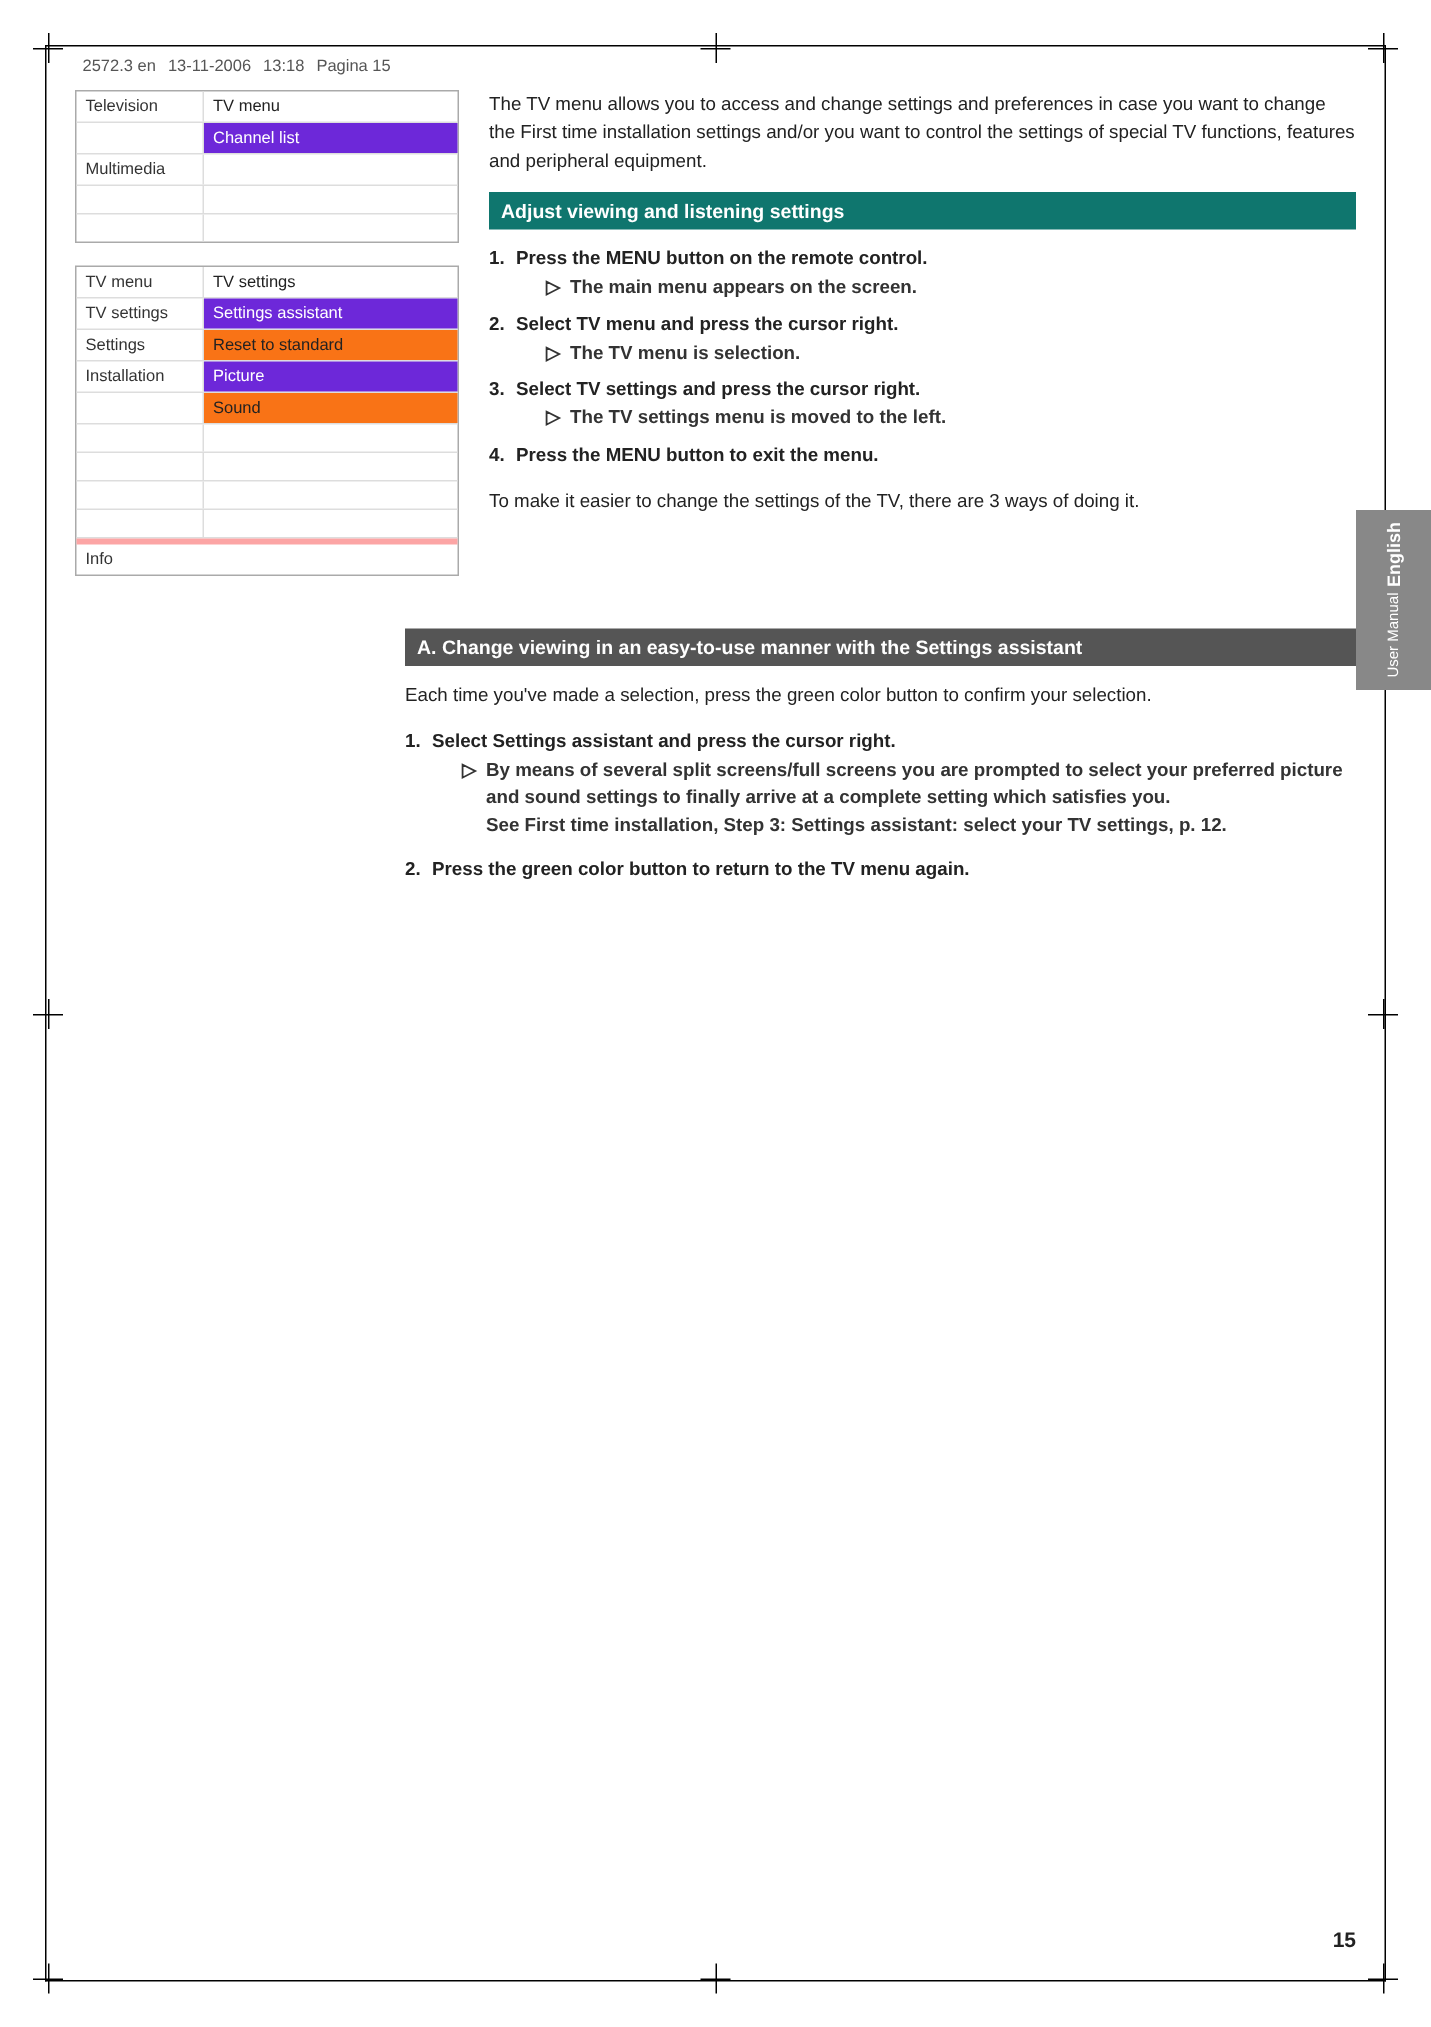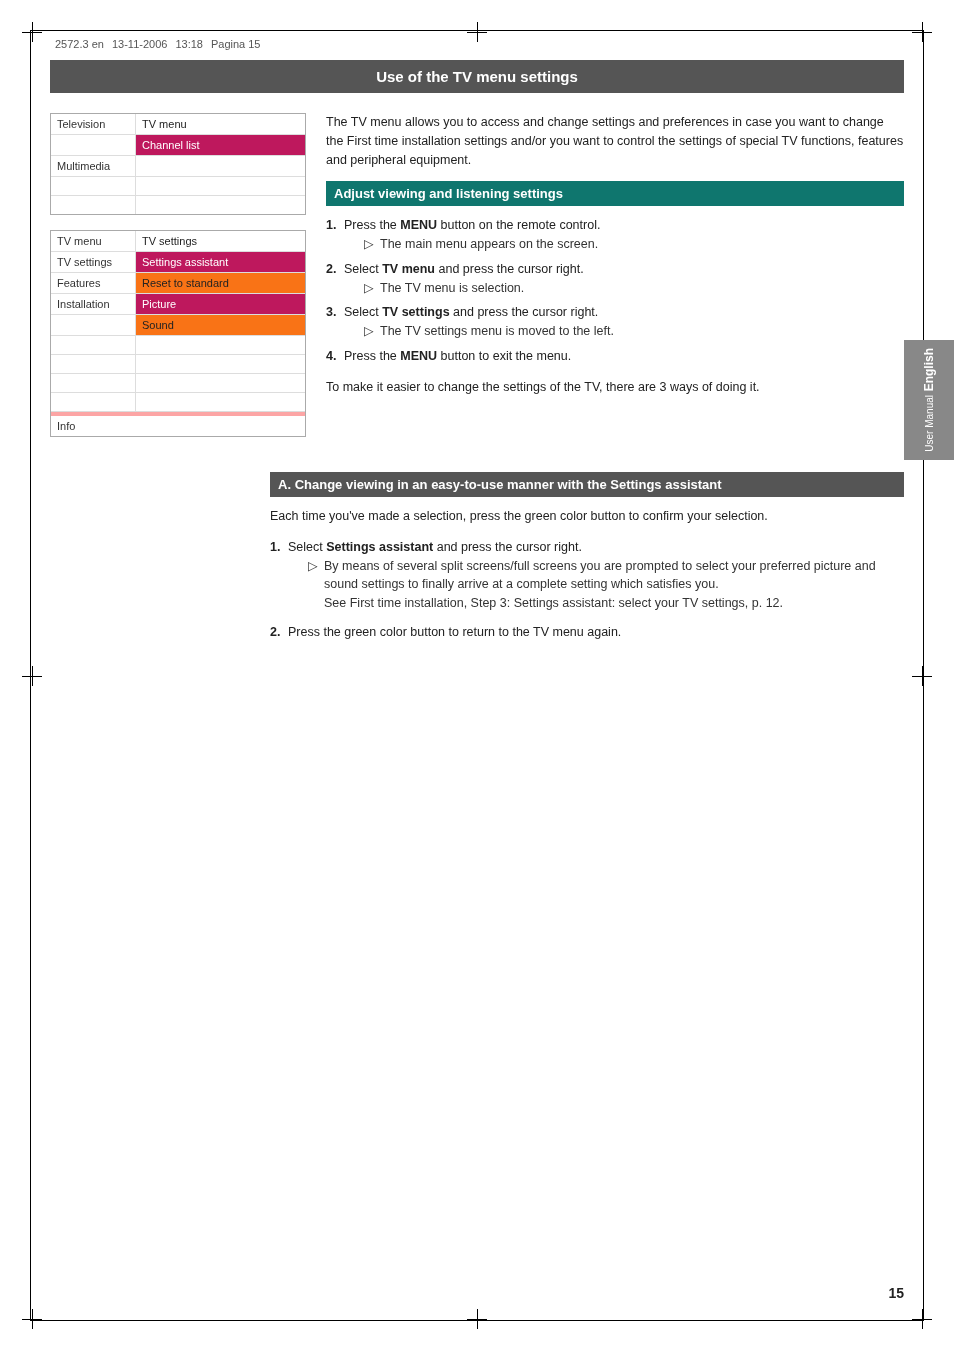--- a/index.html
+++ b/index.html
@@ -140,21 +140,21 @@
       border-right: 1px solid #ddd;
     }
 
     .menu-col-right {
       flex: 1;
       padding: 4px 6px;
       font-size: 11px;
     }
 
     .menu-row-highlighted {
-      background: #be185d;
+      background: #6d28d9;
       color: #fff;
     }
     .menu-row-selected {
       background: #f97316;
     }
     .menu-row-empty {
       height: 18px;
     }
 
     .menu-info-row {
@@ -205,20 +205,21 @@
       align-items: flex-start;
     }
 
     .list-num {
       min-width: 18px;
       font-weight: bold;
     }
 
     .list-content {
       flex: 1;
+      font-weight: bold;
     }
 
     .arrow-item {
       display: flex;
       margin-left: 20px;
       margin-bottom: 2px;
       font-size: 12.5px;
       line-height: 1.5;
       color: #333;
     }
@@ -287,21 +288,20 @@
 
 <div class="header-meta">
   <span>2572.3 en</span>
   <span>13-11-2006</span>
   <span>13:18</span>
   <span>Pagina 15</span>
 </div>
 
 <div class="content-area">
 
-  <div class="title-bar">Use of the TV menu settings</div>
 
   <div class="two-col">
 
     <div class="left-col">
 
       <div class="menu-box">
 
         <div class="menu-box-row">
           <div class="menu-col-left">Television</div>
           <div class="menu-col-right">TV menu</div>
@@ -333,21 +333,21 @@
           <div class="menu-col-left">TV menu</div>
           <div class="menu-col-right">TV settings</div>
         </div>
 
         <div class="menu-box-row">
           <div class="menu-col-left">TV settings</div>
           <div class="menu-col-right menu-row-highlighted">Settings assistant</div>
         </div>
 
         <div class="menu-box-row">
-          <div class="menu-col-left">Features</div>
+          <div class="menu-col-left">Settings</div>
           <div class="menu-col-right menu-row-selected">Reset to standard</div>
         </div>
 
         <div class="menu-box-row">
           <div class="menu-col-left">Installation</div>
           <div class="menu-col-right menu-row-highlighted">Picture</div>
         </div>
 
         <div class="menu-box-row">
           <div class="menu-col-left"></div>

